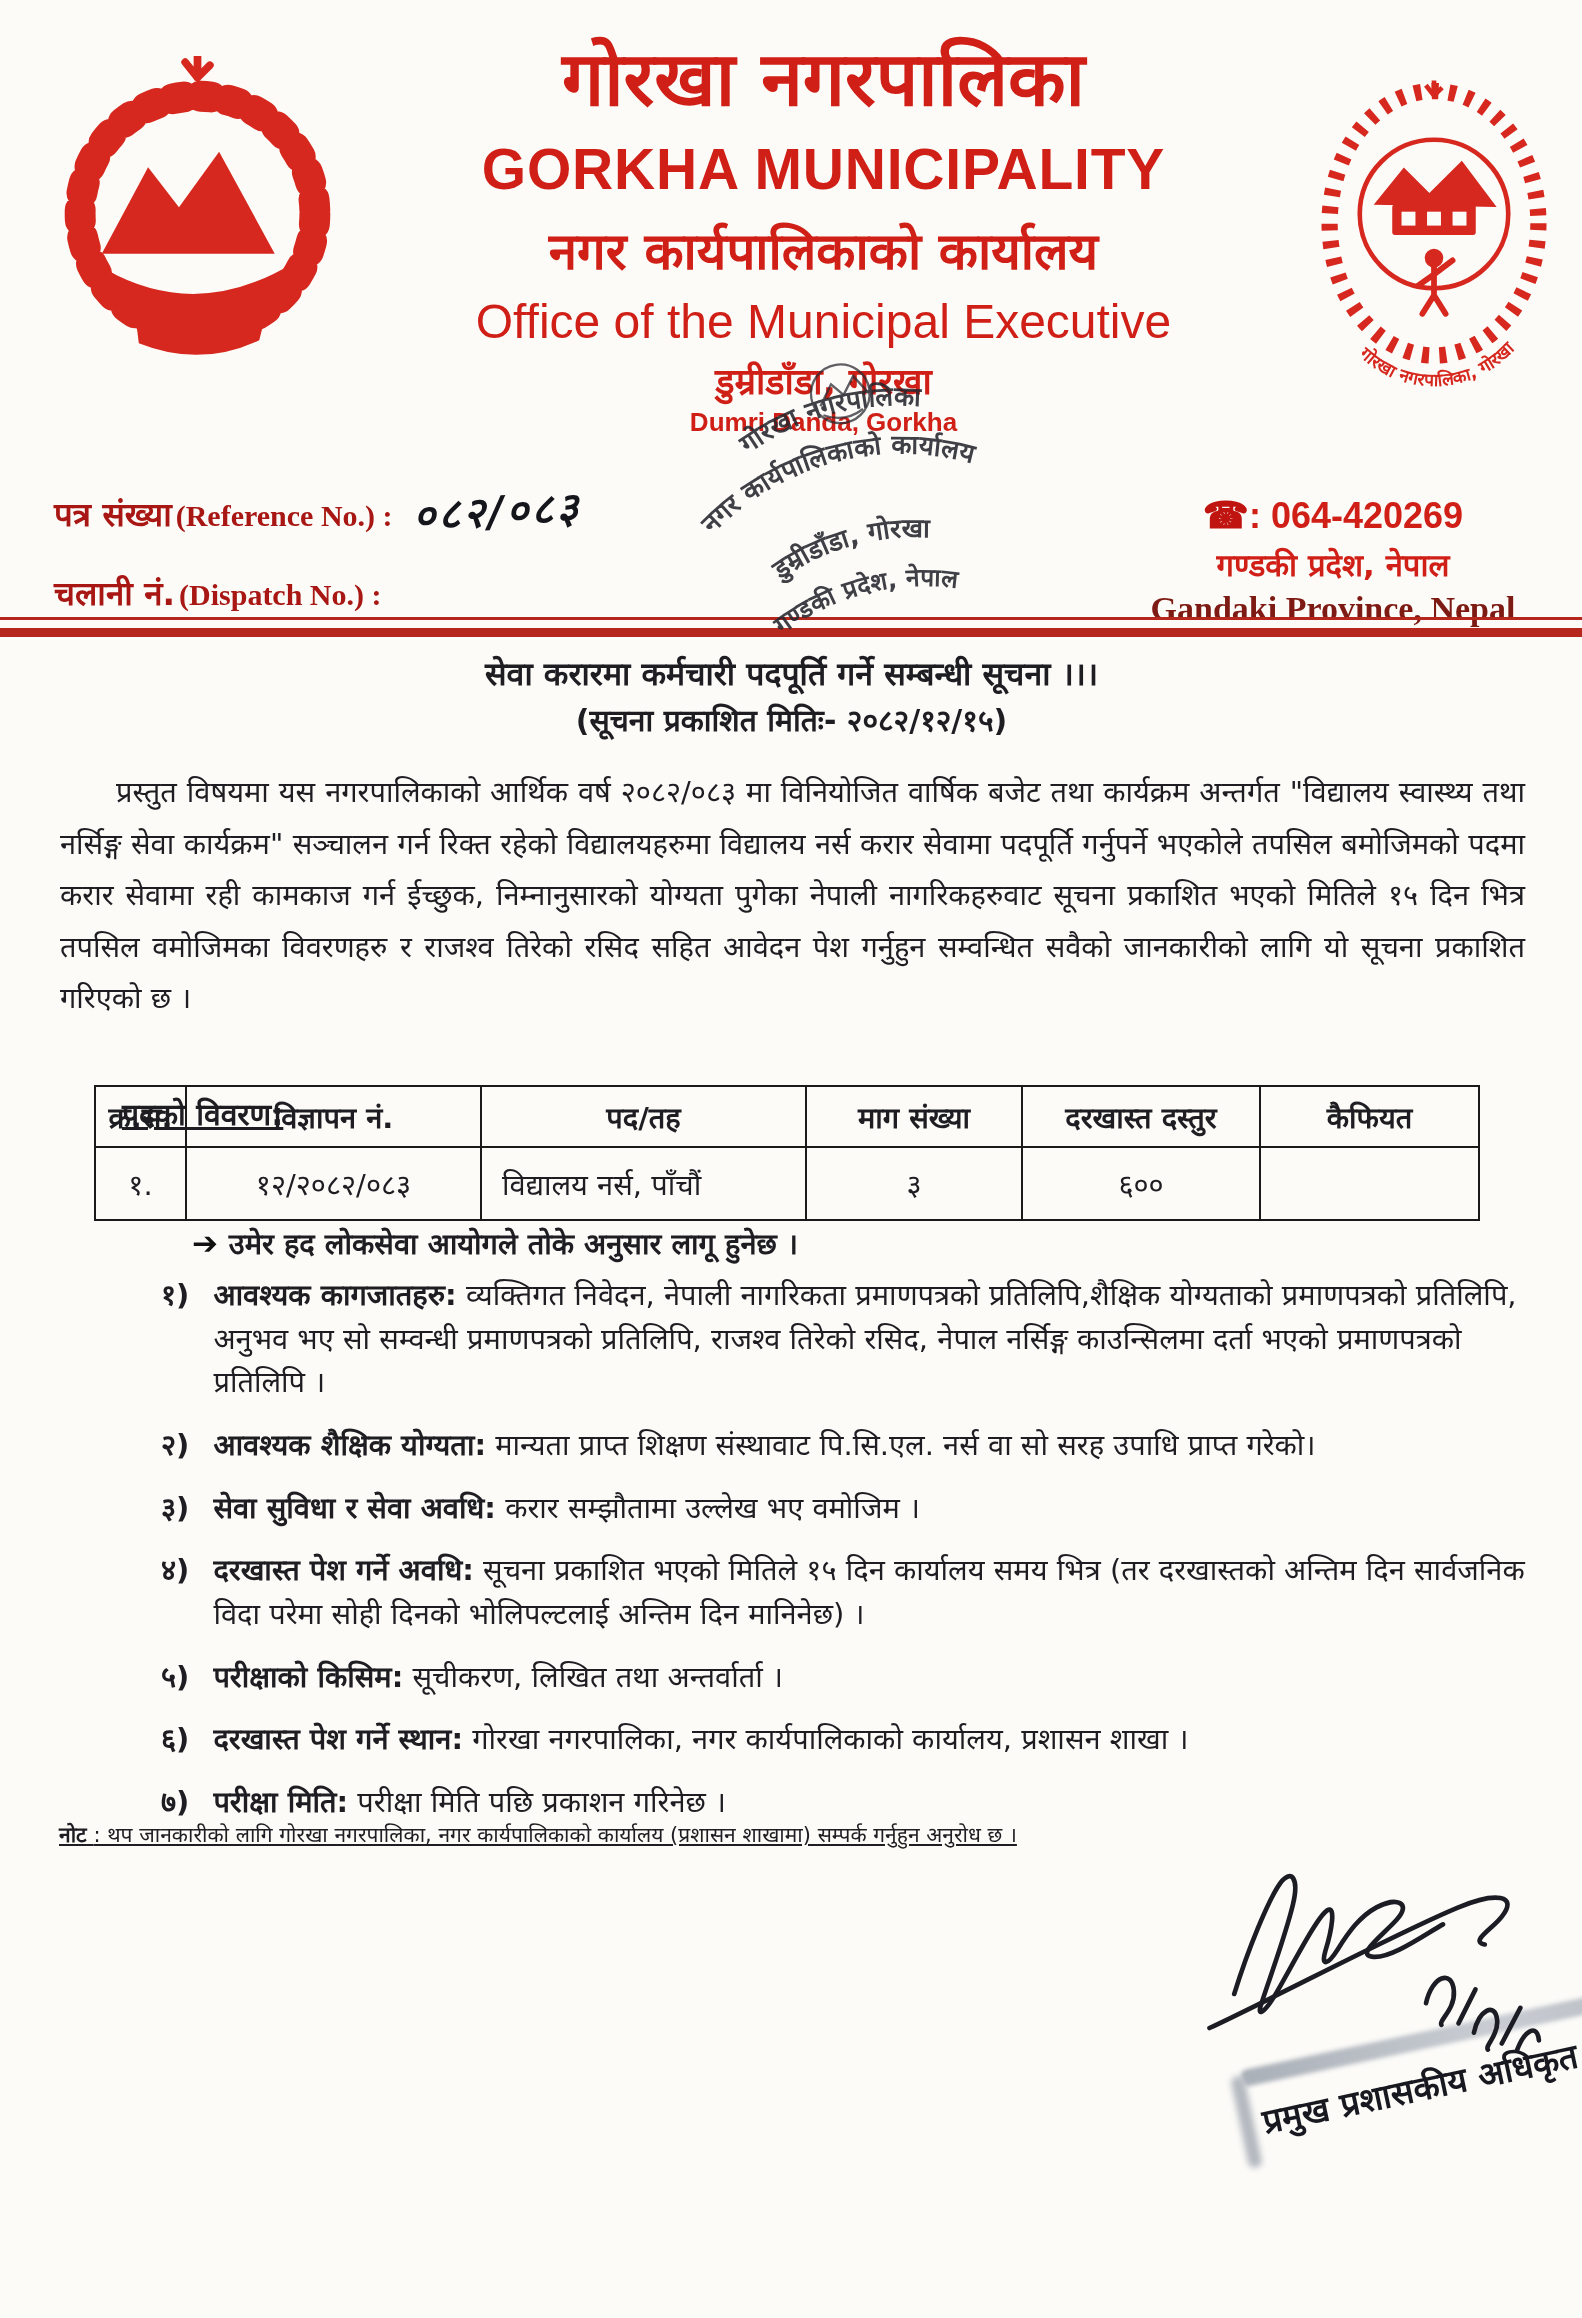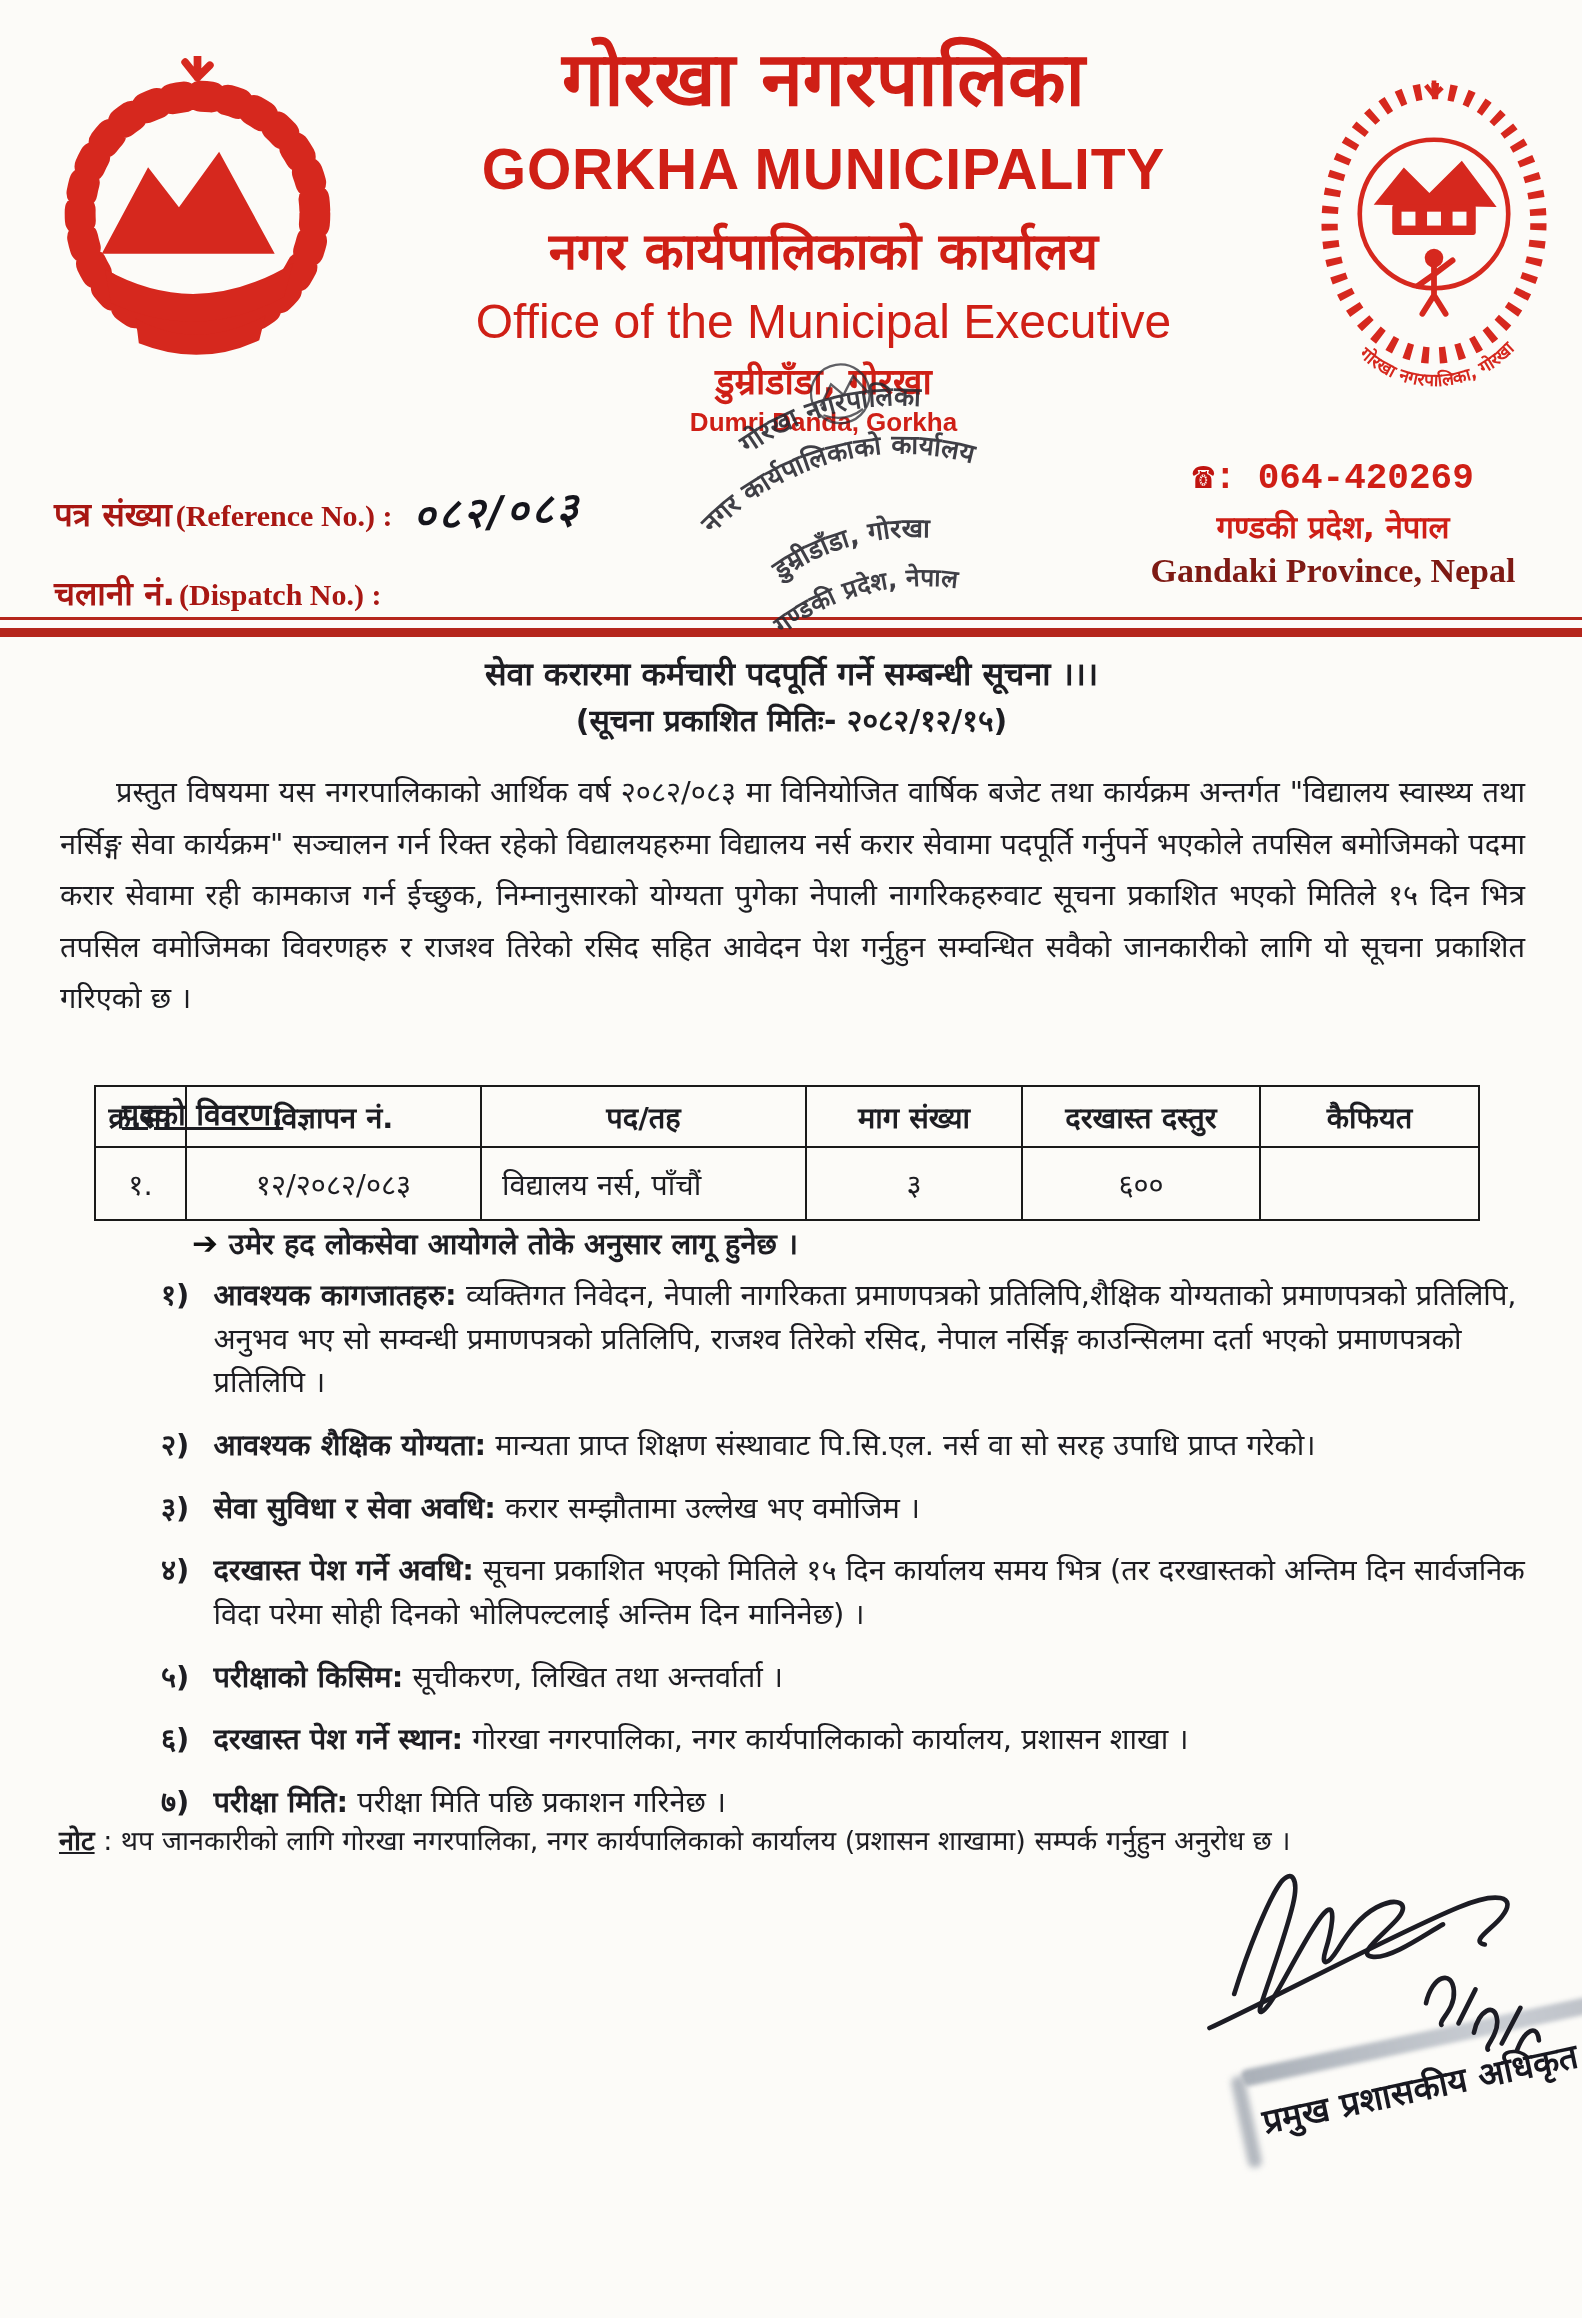--- a/index.html
+++ b/index.html
@@ -32,21 +32,21 @@
   .center-stamp{position:absolute;left:671px;top:357px;width:371px;height:278px;transform:rotate(-9deg);opacity:.88;z-index:6;}
   .center-stamp text{fill:#26262e;font-weight:bold;}
   
   .meta-block{position:absolute;left:54px;top:481px;}
   .meta-line{margin-bottom:32px;white-space:nowrap;}
   .meta-np{color:var(--red-deep);font-size:33px;font-weight:bold;}
   .meta-en{color:var(--red-deep);font-size:30px;font-family:"Liberation Serif",serif;font-weight:bold;}
   .meta-value{display:inline-block;font-size:42px;font-style:italic;font-weight:bold;color:#15151c;transform:rotate(-3deg);margin-left:17px;letter-spacing:3.1px;}
   
   .contact{position:absolute;left:1105px;top:454px;width:456px;text-align:center;}
-  .phone-line{font-size:36px;font-weight:bold;color:var(--red);font-family:Liberation Mono, monospace;}
+  .phone-line{font-size:36px;font-weight:bold;color:var(--red);font-family:Liberation Sans, sans-serif;margin-top:40px;}
   .phone-icon{font-size:37px;color:#c01410;}
   .prov-np{font-size:31px;font-weight:bold;color:var(--red);margin-top:6.2px;}
   .prov-en{font-size:34px;font-weight:bold;color:var(--maroon);font-family:"Liberation Serif",serif;margin-top:4.6px;}
   
   .rule-thin{position:absolute;left:0;top:617px;width:1583px;height:3.1px;background:#b5261c;}
   .rule-thick{position:absolute;left:0;top:628px;width:1583px;height:8.5px;background:#b5261c;}
   
   .title{position:absolute;left:0;top:651px;width:1583px;text-align:center;font-size:32px;font-weight:bold;}
   .subtitle{position:absolute;left:0;top:699px;width:1583px;text-align:center;font-size:30px;font-weight:bold;}
   .body-par{position:absolute;left:60px;top:767px;width:1465px;font-size:29px;line-height:1.78;text-align:justify;text-indent:56px;}
@@ -58,21 +58,21 @@
   .tbl td{height:71px;text-align:center;}
   .tbl td.cell-left{text-align:left;padding-left:20px;}
   .age-note{position:absolute;left:192px;top:1223px;font-size:29px;font-weight:bold;}
   .age-arrow{color:#111;margin-right:10.8px;font-size:31px;}
   
   .items{position:absolute;left:161px;top:1274px;width:1372px;}
   .item{display:flex;gap:12.4px;font-size:29px;line-height:1.5;margin-bottom:19.3px;}
   .item .num{flex:0 0 40px;font-weight:bold;}
   .item .lead{font-weight:bold;}
   
-  .note{position:absolute;left:59px;top:1818px;width:1438px;font-size:27px;line-height:1.7;}
+  .note{position:absolute;left:59px;top:1818px;width:1438px;font-size:21px;line-height:1.7;text-decoration:underline;}
   .note-label{font-weight:bold;text-decoration:underline;}
   
   .signature{position:absolute;left:1194px;top:1833px;width:348px;height:240px;z-index:4;}
   .desig-wrap{position:absolute;left:1258px;top:2053px;width:433px;transform:rotate(-12deg);z-index:3;}
   .desig-smudge-top{position:absolute;left:-12.4px;top:-31px;width:433px;height:17px;background:linear-gradient(90deg,#aab0b8,#c9cdd3 60%,#b6bac1);filter:blur(2.3px);border-radius:6.2px;}
   .desig-smudge-left{position:absolute;left:-23px;top:-26px;width:14px;height:93px;background:#b4b9c0;filter:blur(3.1px);border-radius:6.2px;}
   .desig-text{font-size:34px;font-weight:bold;color:#181820;white-space:nowrap;}
 </style>
 </head>
 <body>

